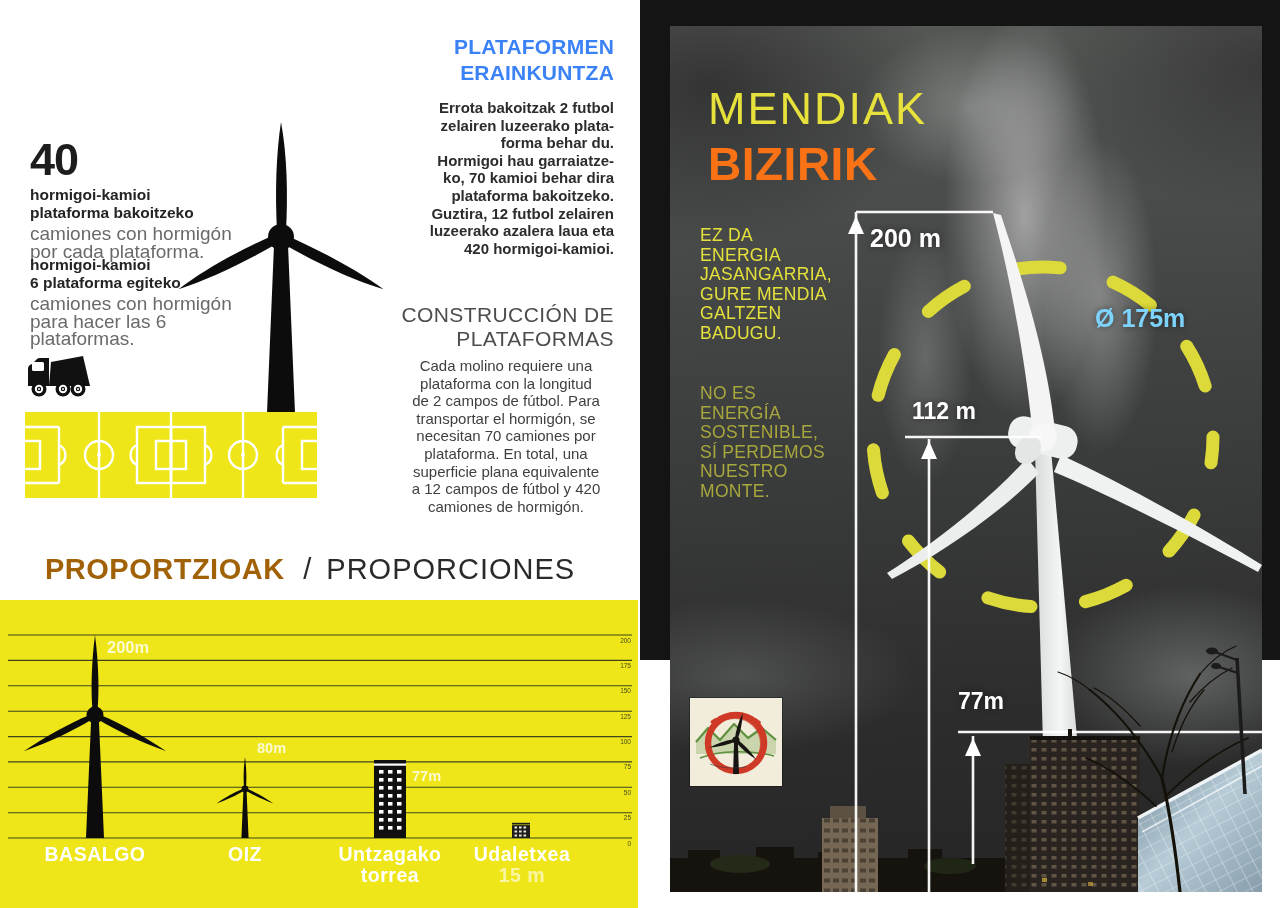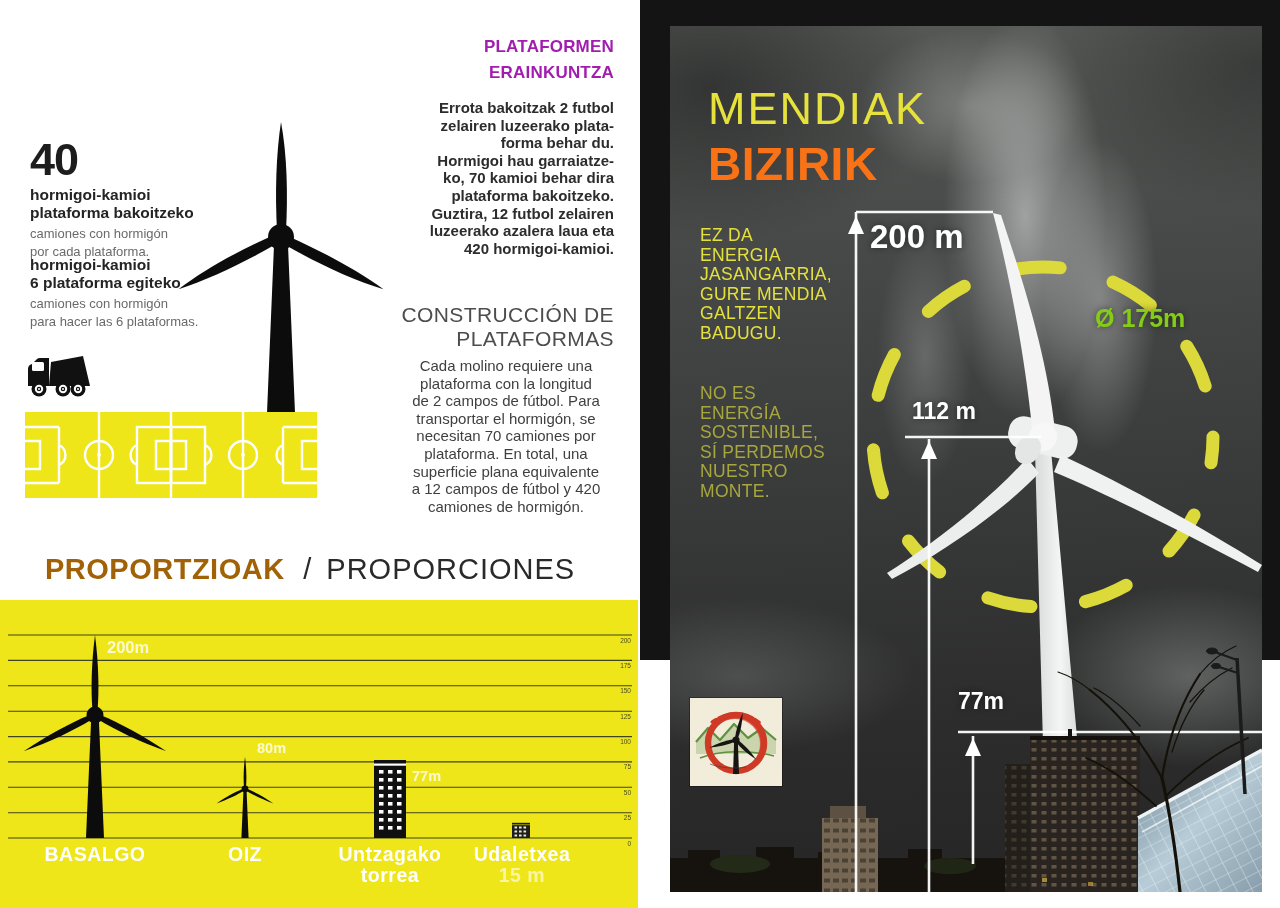--- a/index.html
+++ b/index.html
@@ -6,24 +6,24 @@
   .stage{position:relative;width:1280px;height:908px;background:#ffffff;overflow:hidden;
          font-family:"Liberation Sans", sans-serif; -webkit-font-smoothing:antialiased;}
   .abs{position:absolute;}
   .preline{white-space:pre-line;}
 
   
   .left-page{position:absolute;left:0;top:0;width:640px;height:908px;background:#fff;}
   .stat-group{position:absolute;left:30px;width:230px;color:#1f1f1f;}
   .stat-num{font-size:45px;font-weight:800;letter-spacing:-1px;line-height:40px;color:#1d1d1d;}
   .stat-eu{font-size:15.5px;font-weight:700;line-height:18px;color:#242424;margin-top:6px;}
-  .stat-es{font-size:13px;font-weight:400;line-height:17.5px;color:#6a6a6a;margin-top:3px;}
+  .stat-es{font-size:19px;font-weight:400;line-height:17.5px;color:#6a6a6a;margin-top:3px;}
 
   .eu-col{position:absolute;left:400px;top:34px;width:214px;text-align:right;}
-  .eu-title{font-size:17px;font-weight:800;line-height:26px;color:#a21caf;letter-spacing:0.2px;}
+  .eu-title{font-size:21px;font-weight:800;line-height:26px;color:#3b82f6;letter-spacing:0.2px;}
   .eu-body{margin-top:13px;font-size:15px;font-weight:700;line-height:17.6px;color:#2c2c2c;}
   .es-col{position:absolute;left:398px;top:303px;width:216px;text-align:right;}
   .es-title{font-size:21px;font-weight:400;line-height:24px;color:#4d4d4d;letter-spacing:0.4px;}
   .es-body{margin-top:6px;font-size:15px;font-weight:400;line-height:17.6px;color:#3f3f3f;text-align:center;}
 
   .prop-heading{position:absolute;left:45px;top:553px;font-size:29px;letter-spacing:0.5px;white-space:nowrap;}
   .prop-eu{font-weight:800;color:#a16207;}
   .prop-sep{font-weight:300;color:#2a2a2a;margin:0 6px 0 10px;}
   .prop-es{font-weight:300;color:#2a2a2a;letter-spacing:1px;}
 
@@ -44,22 +44,22 @@
 
   .poster-title{position:absolute;left:68px;top:86px;line-height:1;}
   .poster-title .l1{font-size:45px;font-weight:500;letter-spacing:2px;color:#e6e23b;}
   .poster-title .l2{font-size:46px;font-weight:800;letter-spacing:0.5px;color:#f97316;margin-top:10px;}
   .msg{position:absolute;left:60px;width:170px;font-size:17.5px;line-height:19.5px;letter-spacing:0.3px;}
   .msg-eu{top:226px;font-weight:400;color:#e4e03c;}
   .msg-es{top:384px;font-weight:400;color:#a8a73e;}
 
   .dim-label{position:absolute;color:#fff;font-weight:700;white-space:nowrap;
              text-shadow:0 0 6px rgba(0,0,0,.45);}
-  .lab-200{left:230px;top:218px;font-size:33px;}
-  .lab-175{left:455px;top:304px;font-size:25px;color:#84cc16;}
+  .lab-200{left:230px;top:224px;font-size:25px;}
+  .lab-175{left:455px;top:304px;font-size:25px;color:#7dd3fc;}
   .lab-112{left:272px;top:398px;font-size:23px;}
   .lab-77{left:318px;top:688px;font-size:23px;}
 
   .logo{position:absolute;left:50px;top:698px;width:92px;height:88px;background:#f2edda;
         box-shadow:0 0 0 1px rgba(0,0,0,.3);}
 </style>
 </head>
 <body>
 
 <div class="stage">

